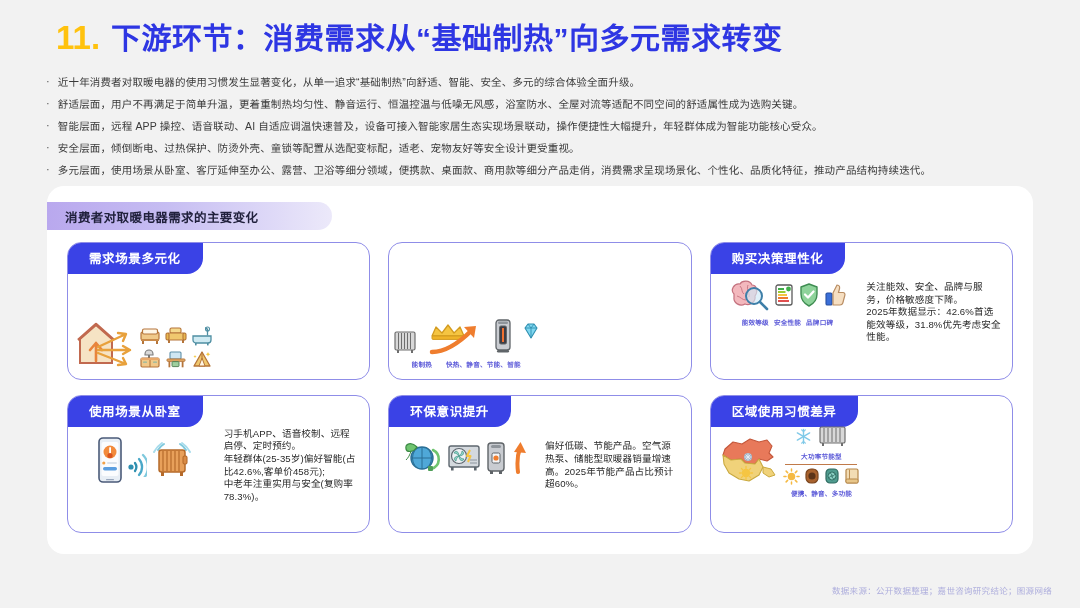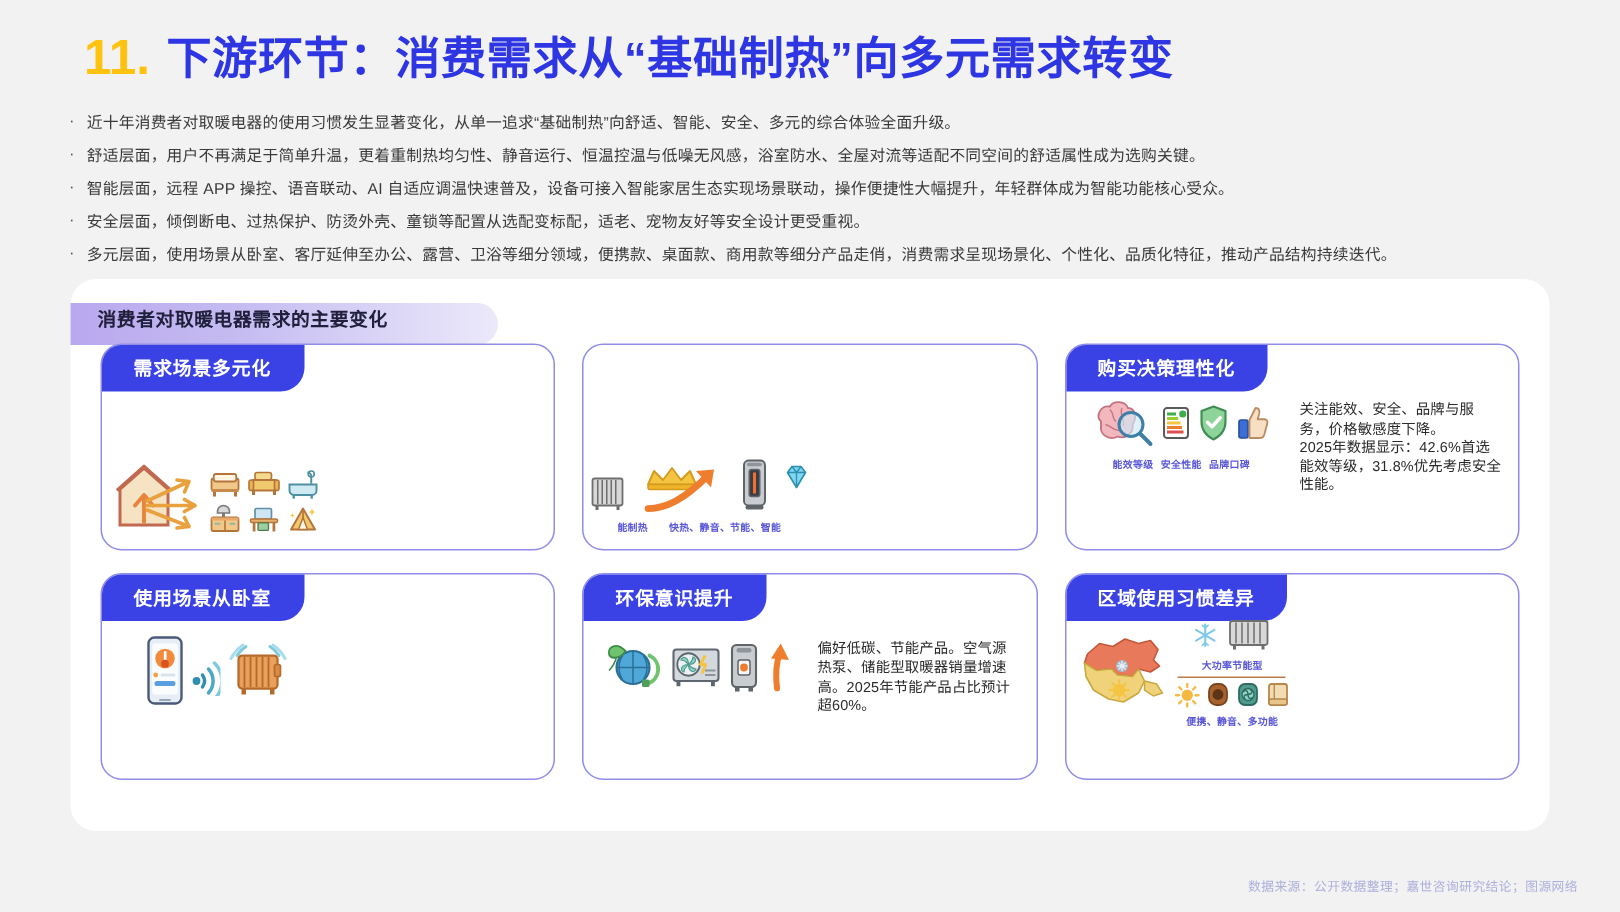--- a/index.html
+++ b/index.html
@@ -48,30 +48,30 @@
     width:986px; height:368px;
     background:#ffffff; border-radius:17px;
   }
 
   
   .sec-header{
     position:absolute; left:0px; top:16px;
     height:28px; width:285px;
     background:linear-gradient(90deg,#b9a8ee 0%,#c6bdf2 42%,#ece9fa 100%);
     border-radius:0 14px 14px 0;
-    display:flex; align-items:flex-start;
+    display:flex; align-items:center;
     padding-left:18px;
   }
   .sec-header span{
     font-size:12.5px; font-weight:bold; color:#20203c; letter-spacing:0.4px;
   }
 
   
   .grid{
-    position:absolute; left:20px; top:43px;
+    position:absolute; left:20px; top:56px;
     width:946px;
     display:grid;
     grid-template-columns:repeat(3,1fr);
     grid-template-rows:repeat(2,138px);
     column-gap:18px; row-gap:15px;
   }
   .card{
     position:relative;
     border:1.4px solid #8f8de8;
     border-radius:14px;
@@ -348,20 +348,23 @@
                 <line x1="21" y1="13" x2="21" y2="33"></line>
                   <line x1="25" y1="13" x2="25" y2="33"></line>
                 <line x1="29" y1="13" x2="29" y2="33"></line>
               </g>
               <rect x="33" y="18" width="4" height="8" rx="1.4" fill="#d98b45" stroke="#b56a2a" stroke-width="1.1"></rect>
               <rect x="11" y="34" width="3" height="4" fill="#b56a2a"></rect>
               <rect x="30" y="34" width="3" height="4" fill="#b56a2a"></rect>
             </svg>
           </div>
         </div>
+        <div class="card-text" style="white-space:pre-line;">习手机APP、语音校制、远程启停、定时预约。
+年轻群体(25-35岁)偏好智能(占比42.6%,客单价458元);
+中老年注重实用与安全(复购率78.3%)。</div>
       </div>
     </div>
 
     <div class="card">
       <div class="card-title">环保意识提升</div>
       <div class="card-body">
         <div class="card-visual" style="justify-content:center;padding-bottom:14px;">
           <div class="irow" style="gap:4px;align-items:center;">
             <svg width="40" height="38" viewBox="0 0 40 38">
               <circle cx="19" cy="20" r="11" fill="#4fa8d8" stroke="#2a6f96" stroke-width="1.4"></circle>

